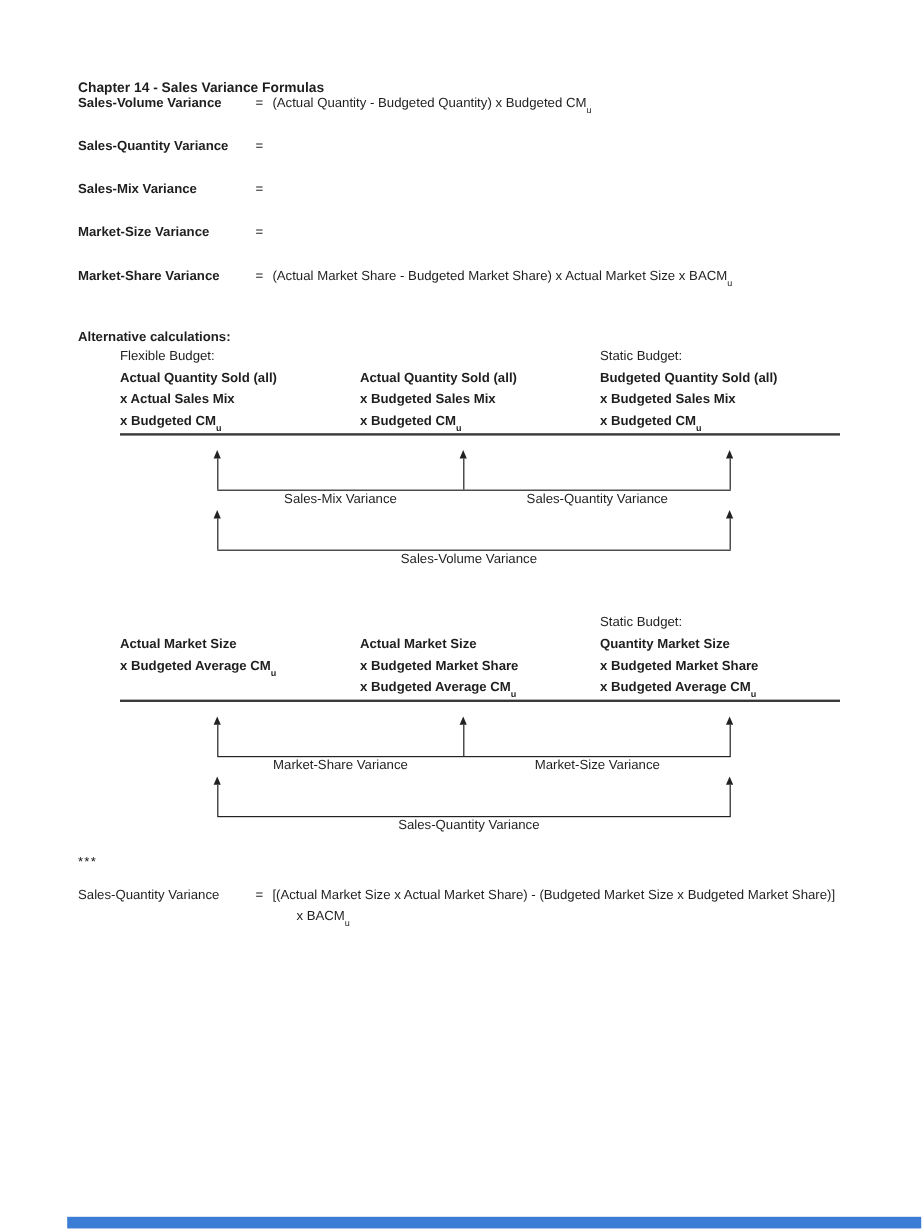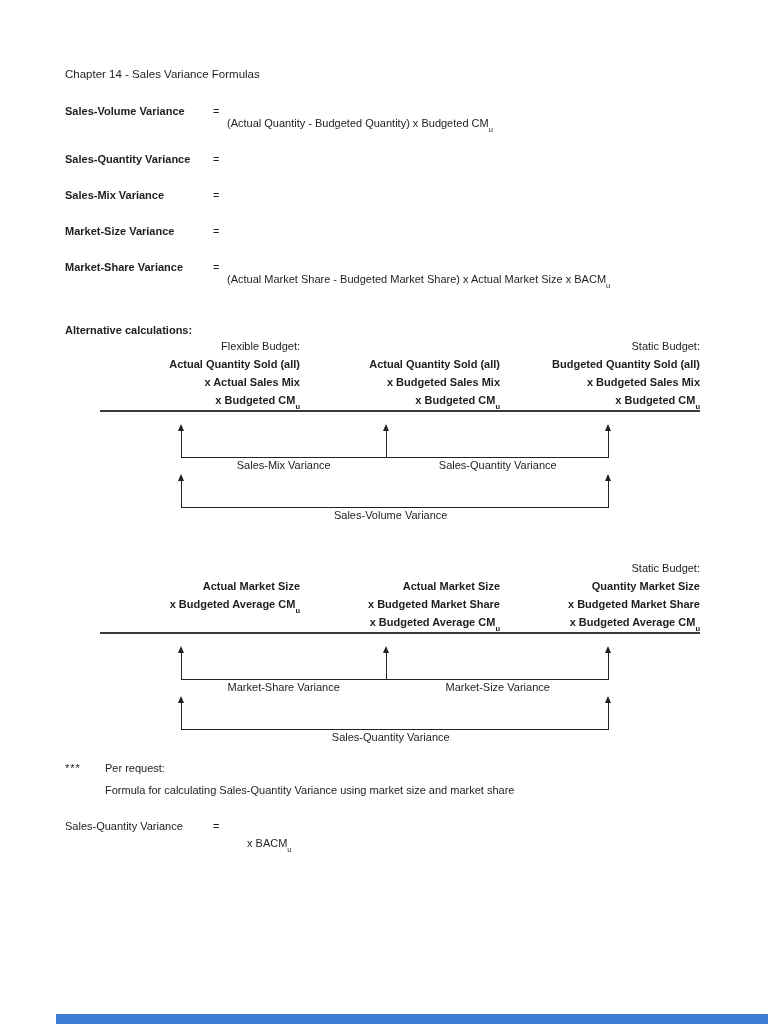--- a/index.html
+++ b/index.html
@@ -9,37 +9,37 @@
     width: 768px;
     height: 1024px;
     background: #ffffff;
     font-family: "Liberation Sans", sans-serif;
     font-size: 11px;
     color: #1e1e1e;
     overflow: hidden;
   }
   .content { padding: 68px 20px 0 65px; }
 
-  .title { font-size: 11.5px; font-weight: normal; margin-bottom: 25px; }
+  .title { font-size: 11.5px; font-weight: bold; }
 
   .frow { display: flex; align-items: flex-start; margin-bottom: 23px; line-height: 13px; }
   .frow .flabel { width: 148px; flex-shrink: 0; font-weight: bold; }
   .frow .feq { width: 14px; flex-shrink: 0; }
-  .frow .fbody { white-space: nowrap; margin-top: 12px; }
+  .frow .fbody { white-space: nowrap; }
   sub.u { font-size: 7.5px; position: relative; bottom: -2px; line-height: 0; }
 
   .alt-heading { font-weight: bold; margin-top: 38px; line-height: 13px; }
 
   .diagram { width: 600px; margin-left: 35px; }
   .cols {
     display: flex;
     border-bottom: 2px solid #3a3a3a;
     padding-bottom: 1px;
   }
-  .col { flex: 1; text-align: right; line-height: 18px; }
+  .col { flex: 1; text-align: left; line-height: 18px; }
   .col .hdr { min-height: 18px; font-weight: normal; }
   .col div { white-space: nowrap; font-weight: bold; }
 
   .bracket {
     position: relative;
     margin-left: 81px;
     width: 428px;
     border-bottom: 1px solid #222222;
   }
   .bracket.b3 { height: 34px; margin-top: 12px; }
@@ -211,30 +211,27 @@
         <span class="up-arrow a-left"></span>
         <span class="up-arrow a-right"></span>
       </div>
       <div class="blabels">
         <span class="bl-center">Sales-Quantity Variance</span>
       </div>
     </div>
 
     <div class="note">
       <span class="stars">***</span>
-      <span class="ntext">
-        <div>Per request:</div>
-        <div>Formula for calculating Sales-Quantity Variance using market size and market share</div>
-      </span>
     </div>
 
     <div class="frow bottom-formula">
       <span class="flabel">Sales-Quantity Variance</span>
       <span class="feq">=</span>
       <span class="fbody">
+        <div>[(Actual Market Size x Actual Market Share) - (Budgeted Market Size x Budgeted Market Share)]</div>
         <div class="fline2"><span>x BACM</span><sub class="u">u</sub></div>
       </span>
     </div>
 
   </div>
 
   <div class="bottom-bar" style="background: rgb(59, 124, 213);"></div>
 </div>
 
 </body></html>

